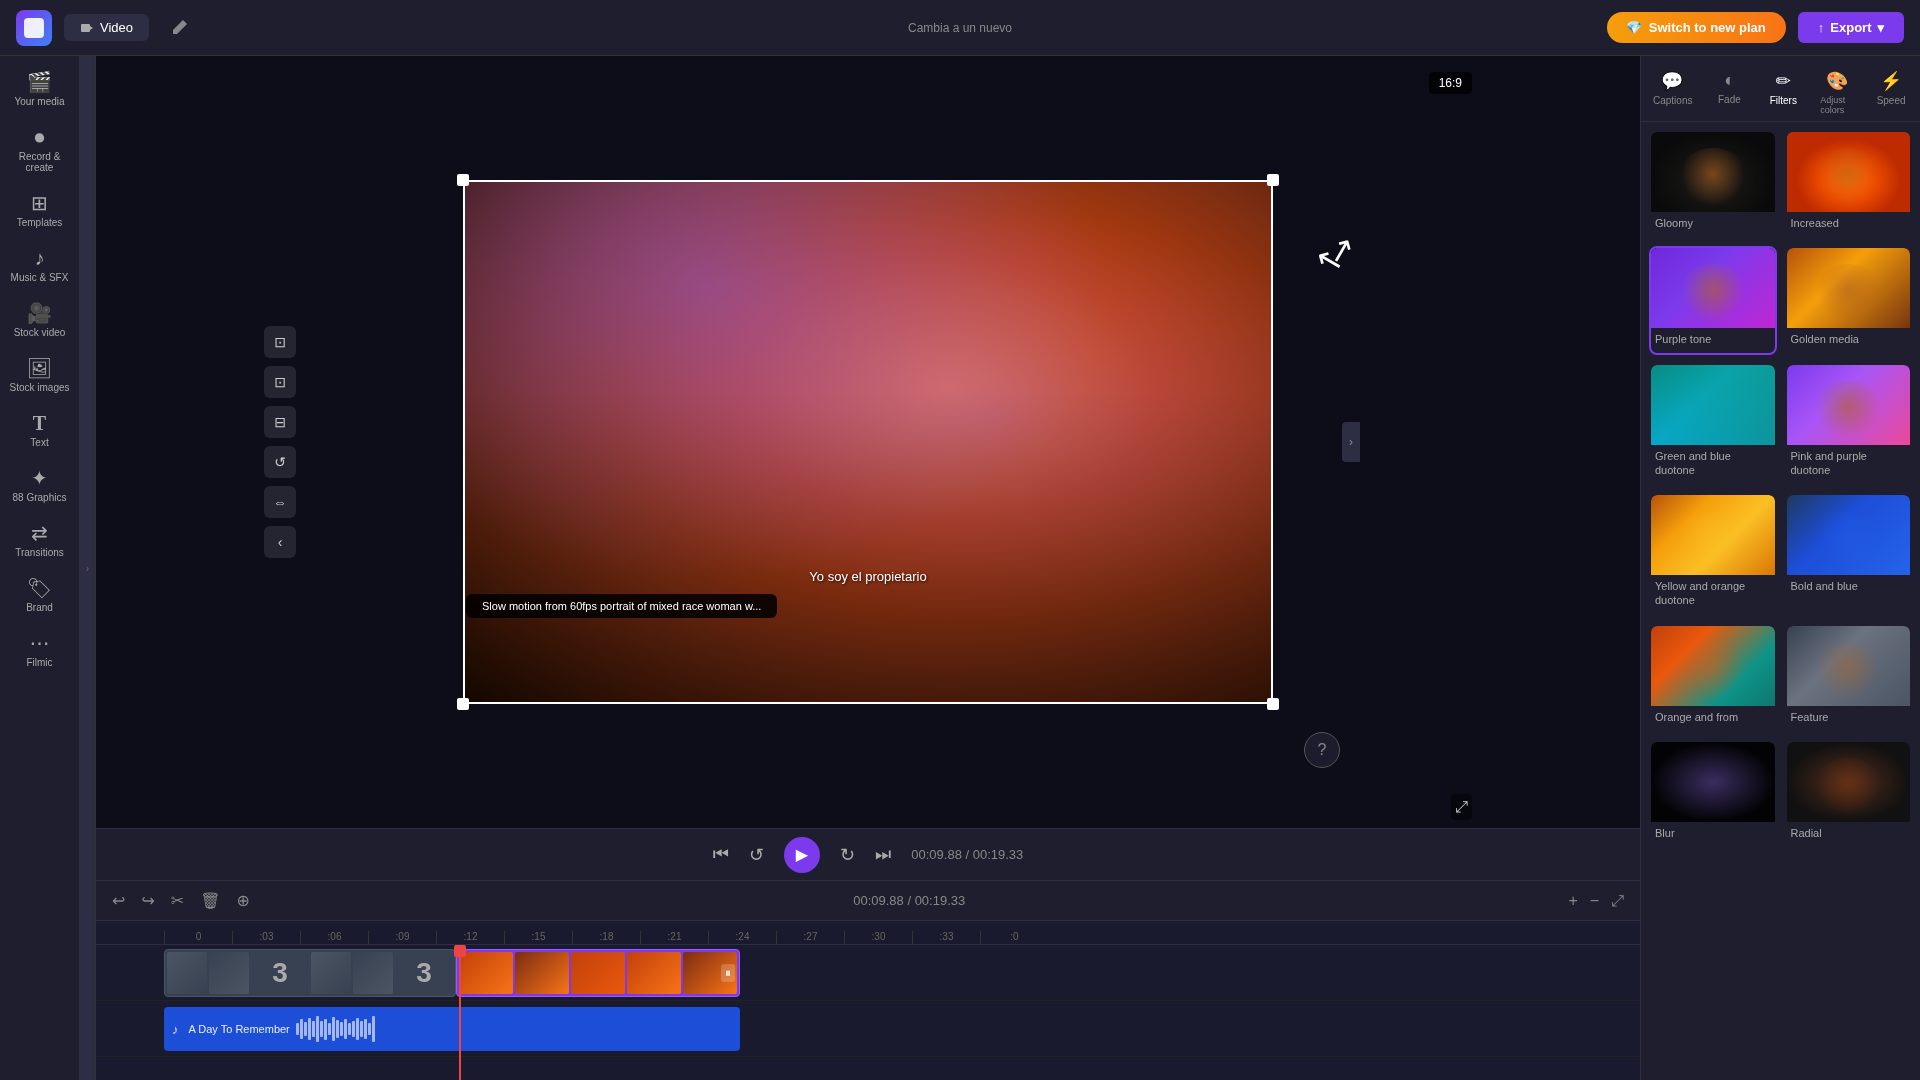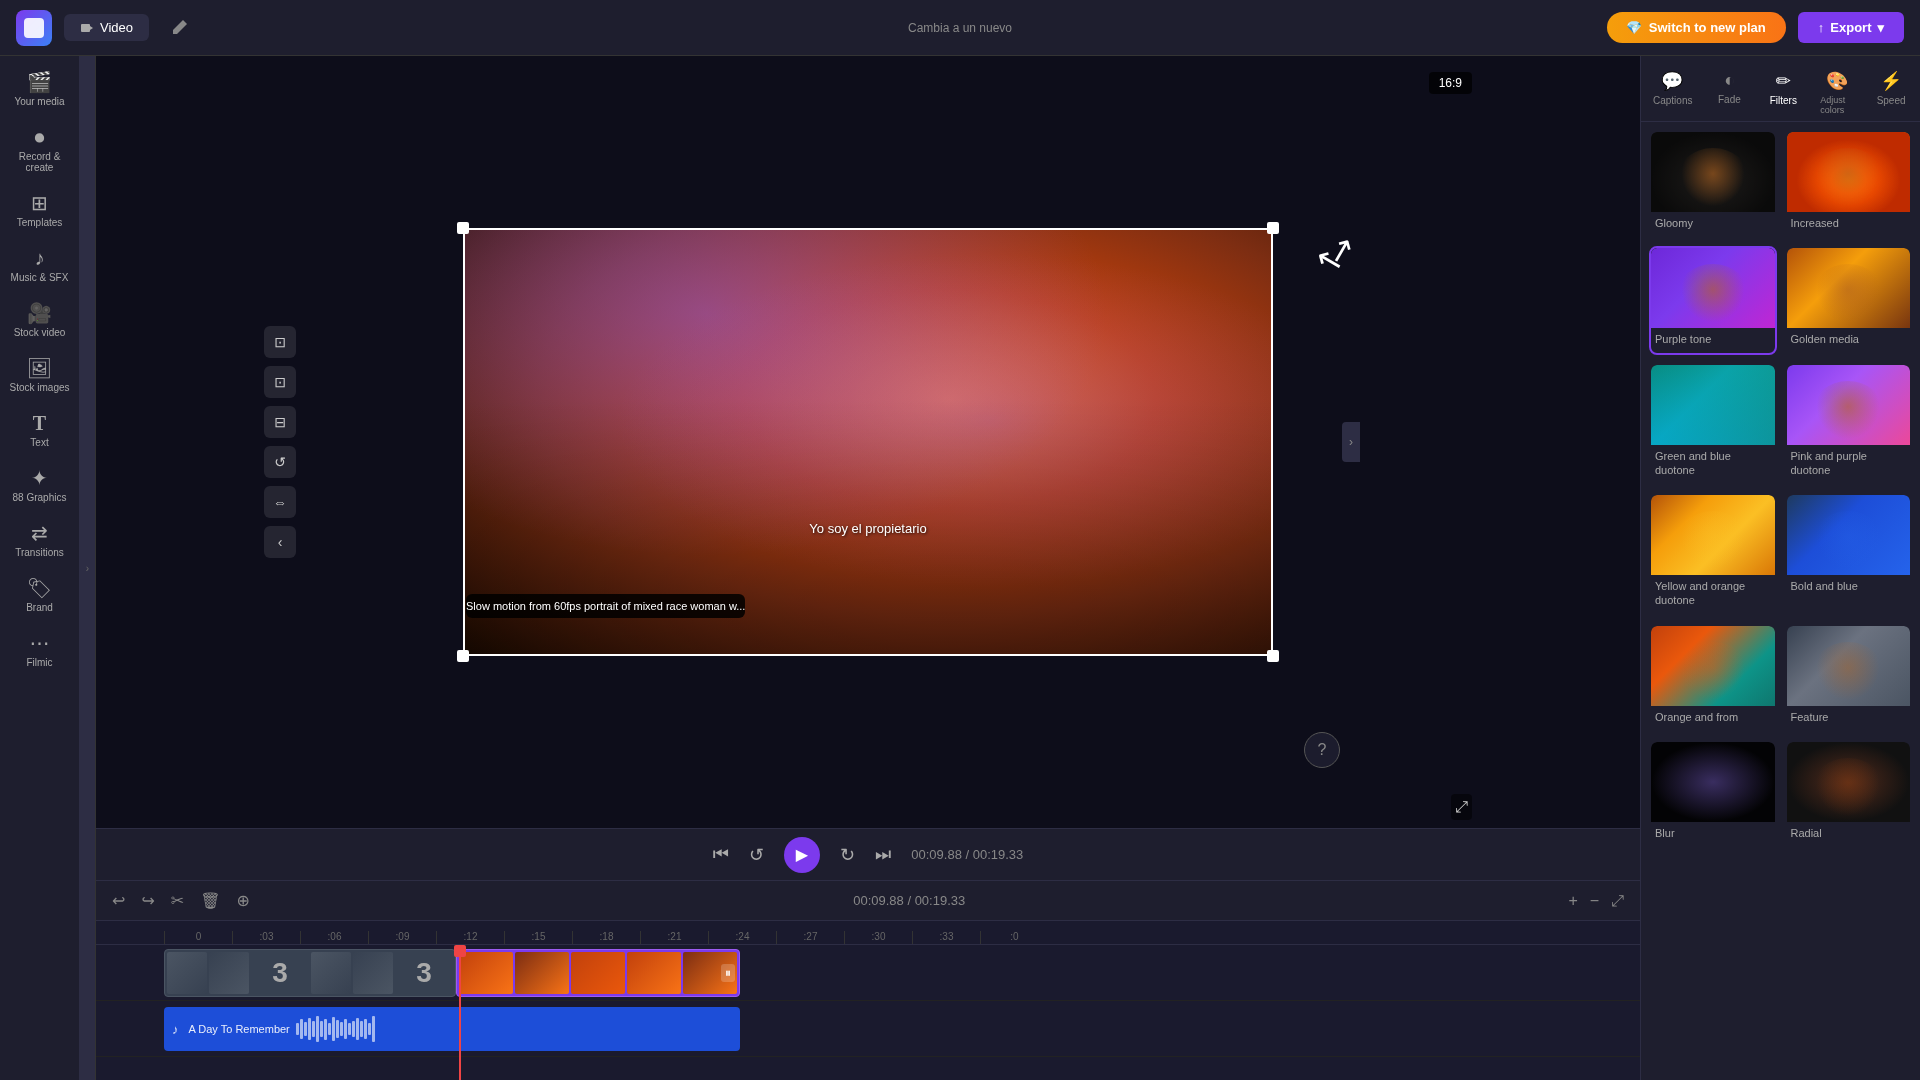--- a/index.html
+++ b/index.html
@@ -144,21 +144,21 @@
       display: flex;
       align-items: center;
       justify-content: center;
       position: relative;
       background: #0d0d1a;
       min-height: 0;
     }
     .video-container {
       position: relative;
       width: 810px;
-      height: 428px;
+      height: 524px;
     }
     .video-frame {
       width: 100%;
       height: 100%;
       background: linear-gradient(135deg, #8b5cf6 0%, #f97316 40%, #c2410c 60%, #78350f 100%);
       border-radius: 2px;
       position: relative;
       overflow: hidden;
     }
     .video-face-bg {
@@ -487,21 +487,21 @@
       color: rgba(255,255,255,0.8);
       font-size: 13px;
     }
 
     
     .tooltip {
       position: absolute;
       background: rgba(0,0,0,0.85);
       color: #fff;
       font-size: 11px;
-      padding: 6px 0;
+      padding: 6px 16px;
       border-radius: 6px;
       white-space: nowrap;
       pointer-events: none;
       z-index: 50;
     }
 
     
     .right-panel {
       width: 280px;
       background: #1e1e2e;

